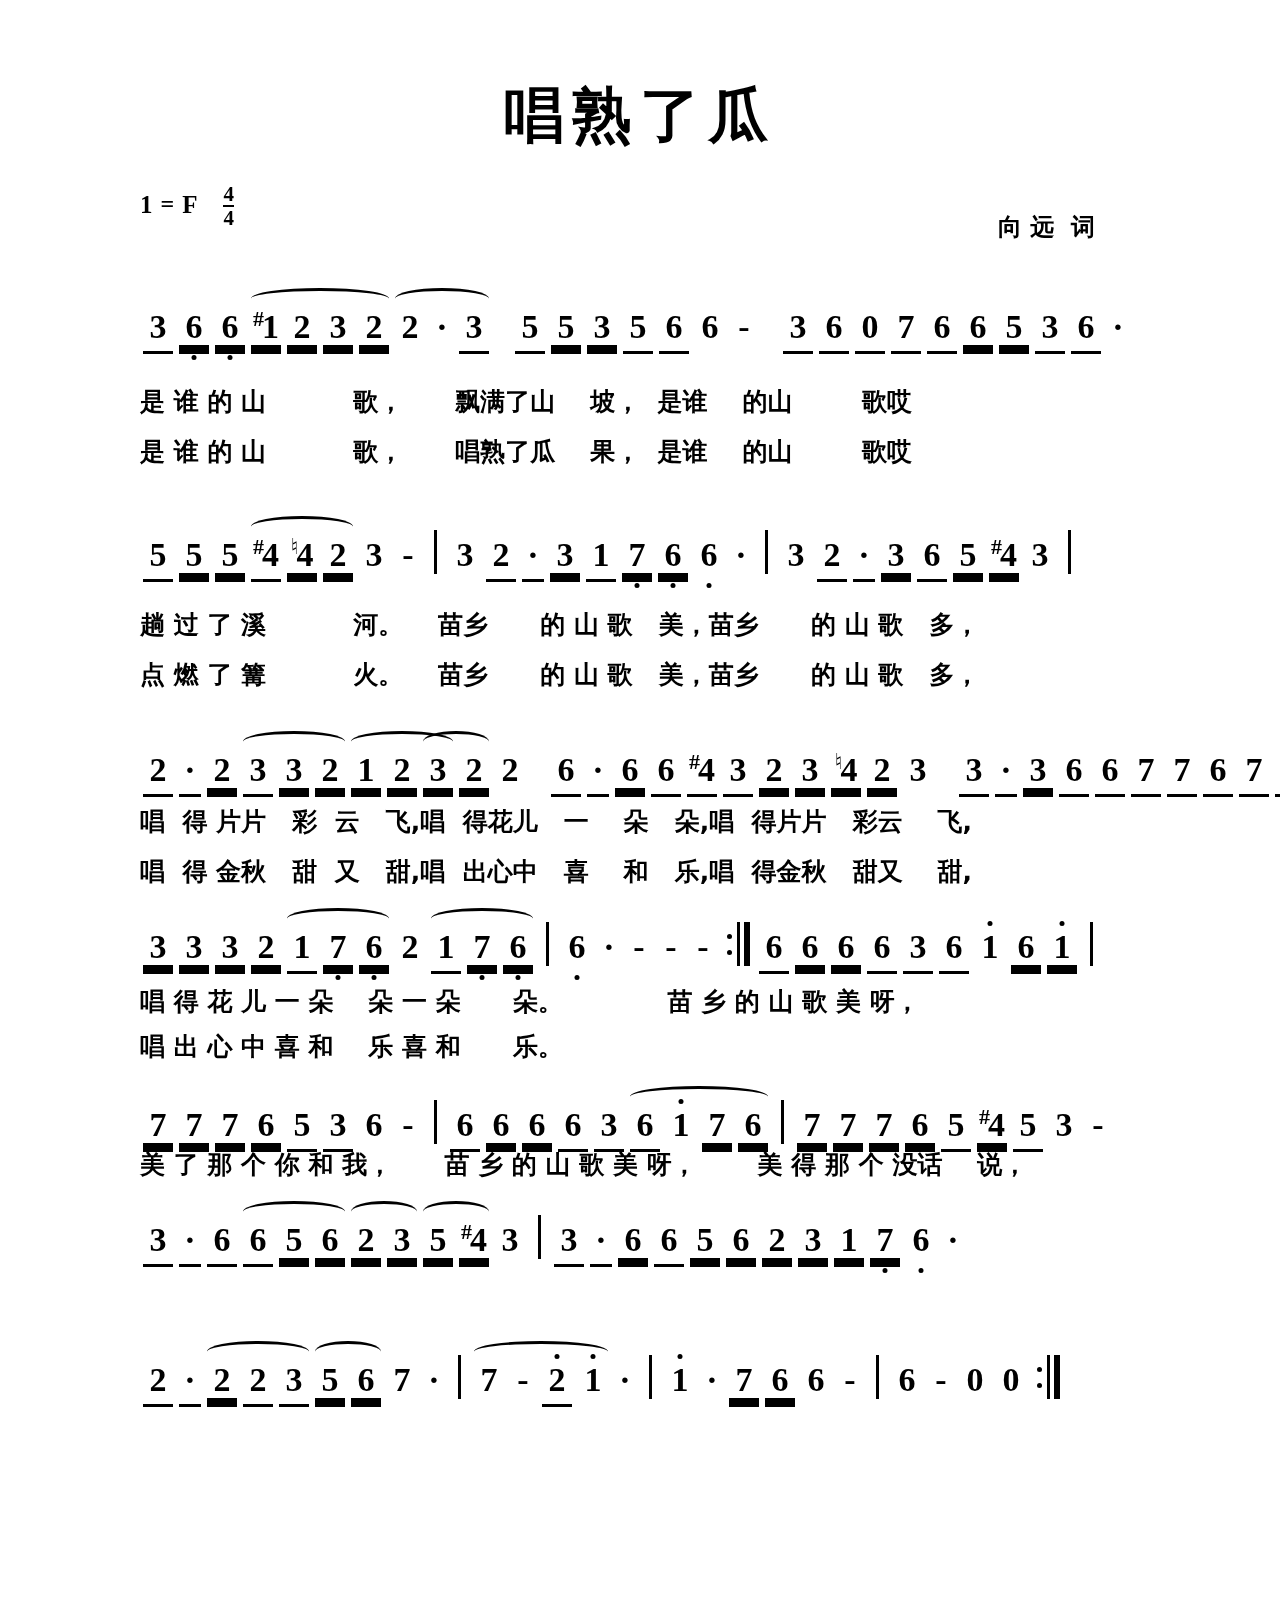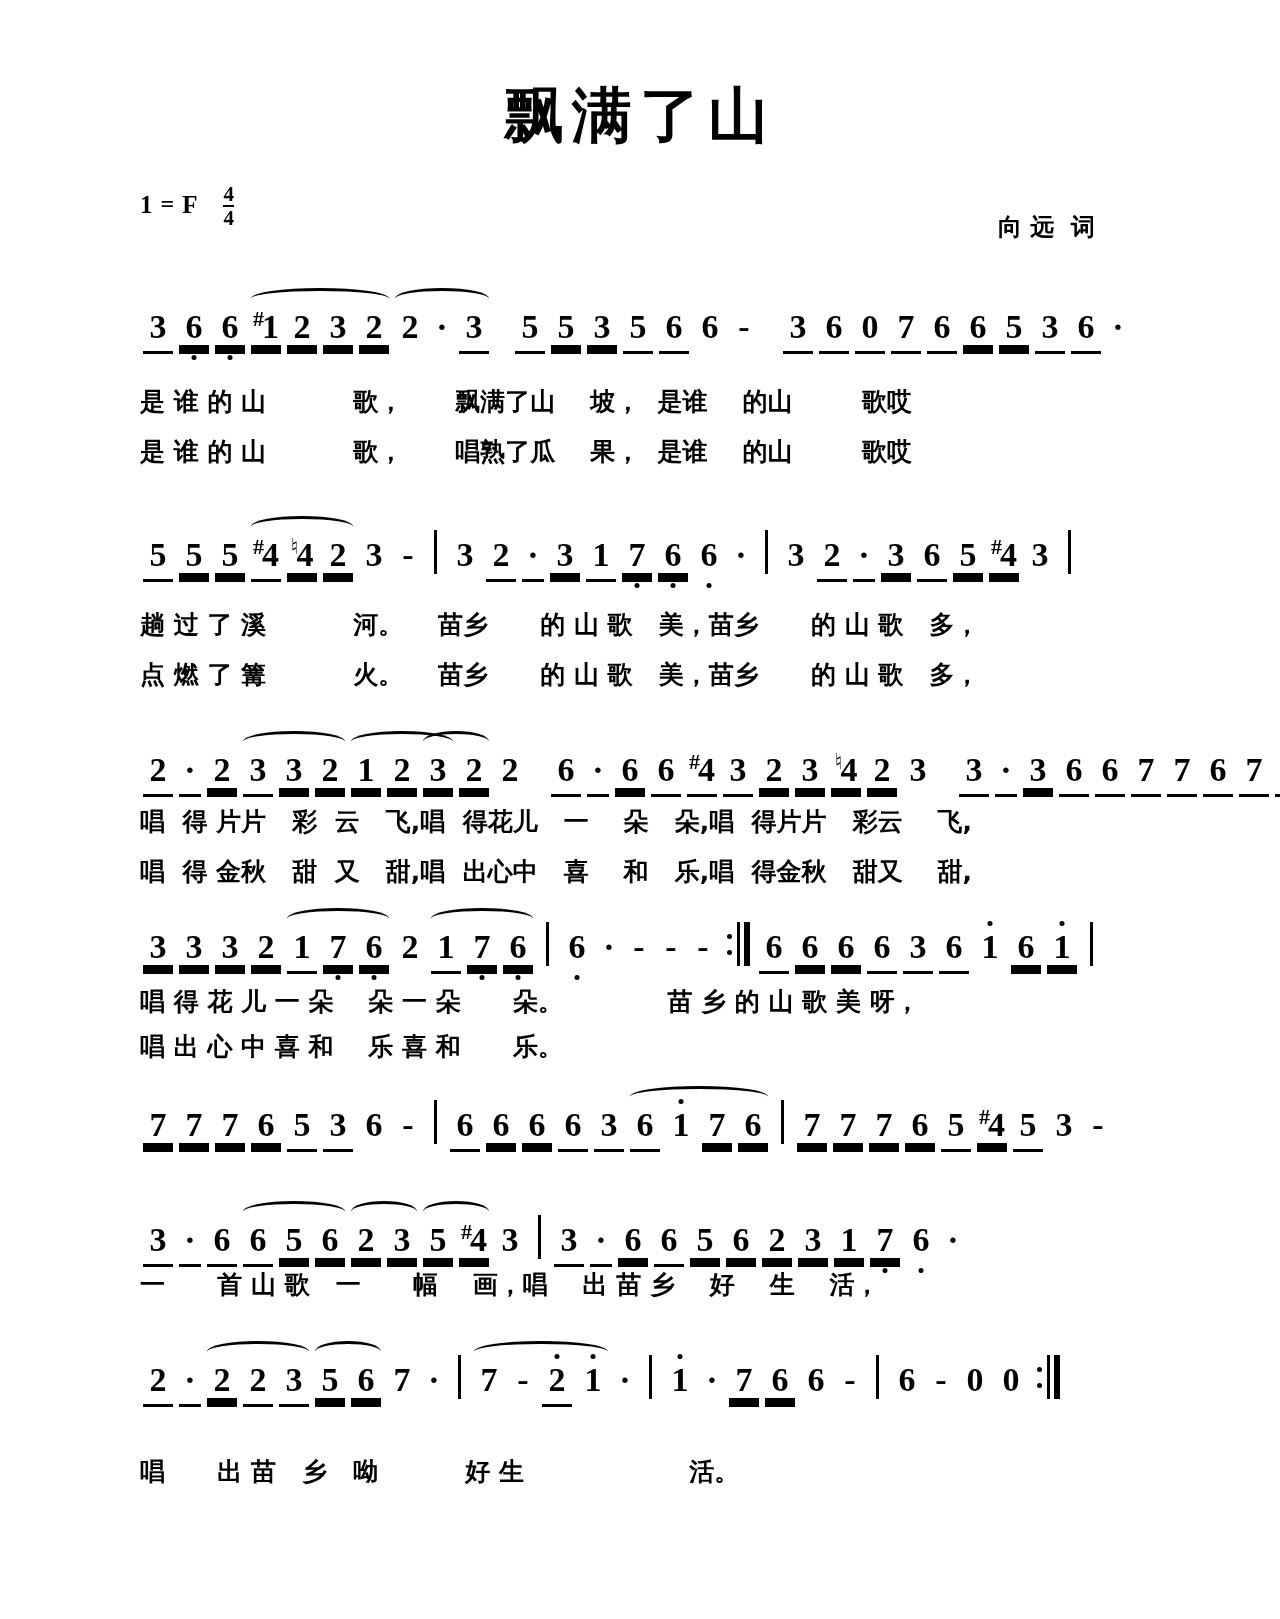--- a/index.html
+++ b/index.html
@@ -177,21 +177,21 @@
     height: 18px;
     border-left: 0; border-right: 0; border-bottom: 0;
     pointer-events: none;
   }
 </style>
 </head>
 <body>
 
 <div class="page">
 
-  <div class="title">飘满了山</div>
+  <div class="title">唱熟了瓜</div>
 
   <div class="headerbar">
     <div class="keysig">
       <span>1</span>
       <span class="eq">=</span>
       <span>F</span>
       <span class="meter">
         <span class="num">4</span>
         <span class="den">4</span>
       </span>
@@ -388,20 +388,21 @@
           <span class="n b2" style="min-width: 30px; margin: 0px 3px;"><span>7</span></span>
           <span class="n b2" style="min-width: 30px; margin: 0px 3px;"><span>7</span></span>
           <span class="n b2" style="min-width: 30px; margin: 0px 3px;"><span>7</span></span>
           <span class="n b2" style="min-width: 30px; margin: 0px 3px;"><span>6</span></span>
           <span class="n b1" style="min-width: 30px; margin: 0px 3px;"><span>5</span></span>
           <span class="n b2" style="min-width: 30px; margin: 0px 3px;"><span class="acc">#</span><span>4</span></span>
           <span class="n b1" style="min-width: 30px; margin: 0px 3px;"><span>5</span></span>
           <span class="n" style="min-width: 30px; margin: 0px 3px;"><span>3</span></span>
           <span class="n" style="min-width: 26px; margin: 0px 3px;"><span>-</span></span>
         </div>
+        <div class="lyricrow" style="position: absolute; left: 140px; top: 58px;"><span>美 了 那 个 你 和 我，      苗 乡 的 山 歌 美 呀，       美 得 那 个 没话    说，</span></div>
         <span class="slur" style="left: 630px; width: 138px; top: -4px;"></span>
       </div>
       <div class="system" style="position: absolute; left: 0px; right: 0px; top: 1205px;">
         <div class="noterow">
           <span class="n b1" style="min-width: 30px; margin: 0px 3px;"><span>3</span></span>
           <span class="n b1" style="min-width: 22px; margin: 0px 3px;"><span>·</span></span>
           <span class="n b1" style="min-width: 30px; margin: 0px 3px;"><span>6</span></span>
           <span class="n b1" style="min-width: 30px; margin: 0px 3px;"><span>6</span></span>
           <span class="n b2" style="min-width: 30px; margin: 0px 3px;"><span>5</span></span>
           <span class="n b2" style="min-width: 30px; margin: 0px 3px;"><span>6</span></span>
@@ -417,21 +418,20 @@
           <span class="n b1" style="min-width: 30px; margin: 0px 3px;"><span>6</span></span>
           <span class="n b2" style="min-width: 30px; margin: 0px 3px;"><span>5</span></span>
           <span class="n b2" style="min-width: 30px; margin: 0px 3px;"><span>6</span></span>
           <span class="n b2" style="min-width: 30px; margin: 0px 3px;"><span>2</span></span>
           <span class="n b2" style="min-width: 30px; margin: 0px 3px;"><span>3</span></span>
           <span class="n b2" style="min-width: 30px; margin: 0px 3px;"><span>1</span></span>
           <span class="n b2 lo" style="min-width: 30px; margin: 0px 3px;"><span>7</span></span>
           <span class="n lo" style="min-width: 30px; margin: 0px 3px;"><span>6</span></span>
           <span class="n" style="min-width: 22px; margin: 0px 3px;"><span>·</span></span>
         </div>
-        <div class="lyricrow" style="position: absolute; left: 140px; top: 63px;"><span>一      首 山 歌   一      幅    画，唱    出 苗 乡    好    生    活，</span></div>
         <span class="slur" style="left: 243px; width: 102px; top: -4px;"></span>
         <span class="slur" style="left: 351px; width: 66px; top: -4px;"></span>
         <span class="slur" style="left: 423px; width: 66px; top: -4px;"></span>
       </div>
       <div class="system" style="position: absolute; left: 0px; right: 0px; top: 1345px;">
         <div class="noterow">
           <span class="n b1" style="min-width: 30px; margin: 0px 3px;"><span>2</span></span>
           <span class="n b1" style="min-width: 22px; margin: 0px 3px;"><span>·</span></span>
           <span class="n b2" style="min-width: 30px; margin: 0px 3px;"><span>2</span></span>
           <span class="n b1" style="min-width: 30px; margin: 0px 3px;"><span>2</span></span>
@@ -460,20 +460,19 @@
           <span class="n" style="min-width: 30px; margin: 0px 3px;"><span>0</span></span>
           <span class="repeat">
             <span class="dots">
               <i></i>
               <i></i>
             </span>
             <span class="thin"></span>
             <span class="thick"></span>
           </span>
         </div>
-        <div class="lyricrow" style="position: absolute; left: 140px; top: 110px;"><span>唱      出 苗   乡   呦          好 生                   活。</span></div>
         <span class="slur" style="left: 207px; width: 102px; top: -4px;"></span>
         <span class="slur" style="left: 315px; width: 66px; top: -4px;"></span>
         <span class="slur" style="left: 474px; width: 134px; top: -4px;"></span>
       </div>
     </div>
 
 </div>
 
 </body></html>

